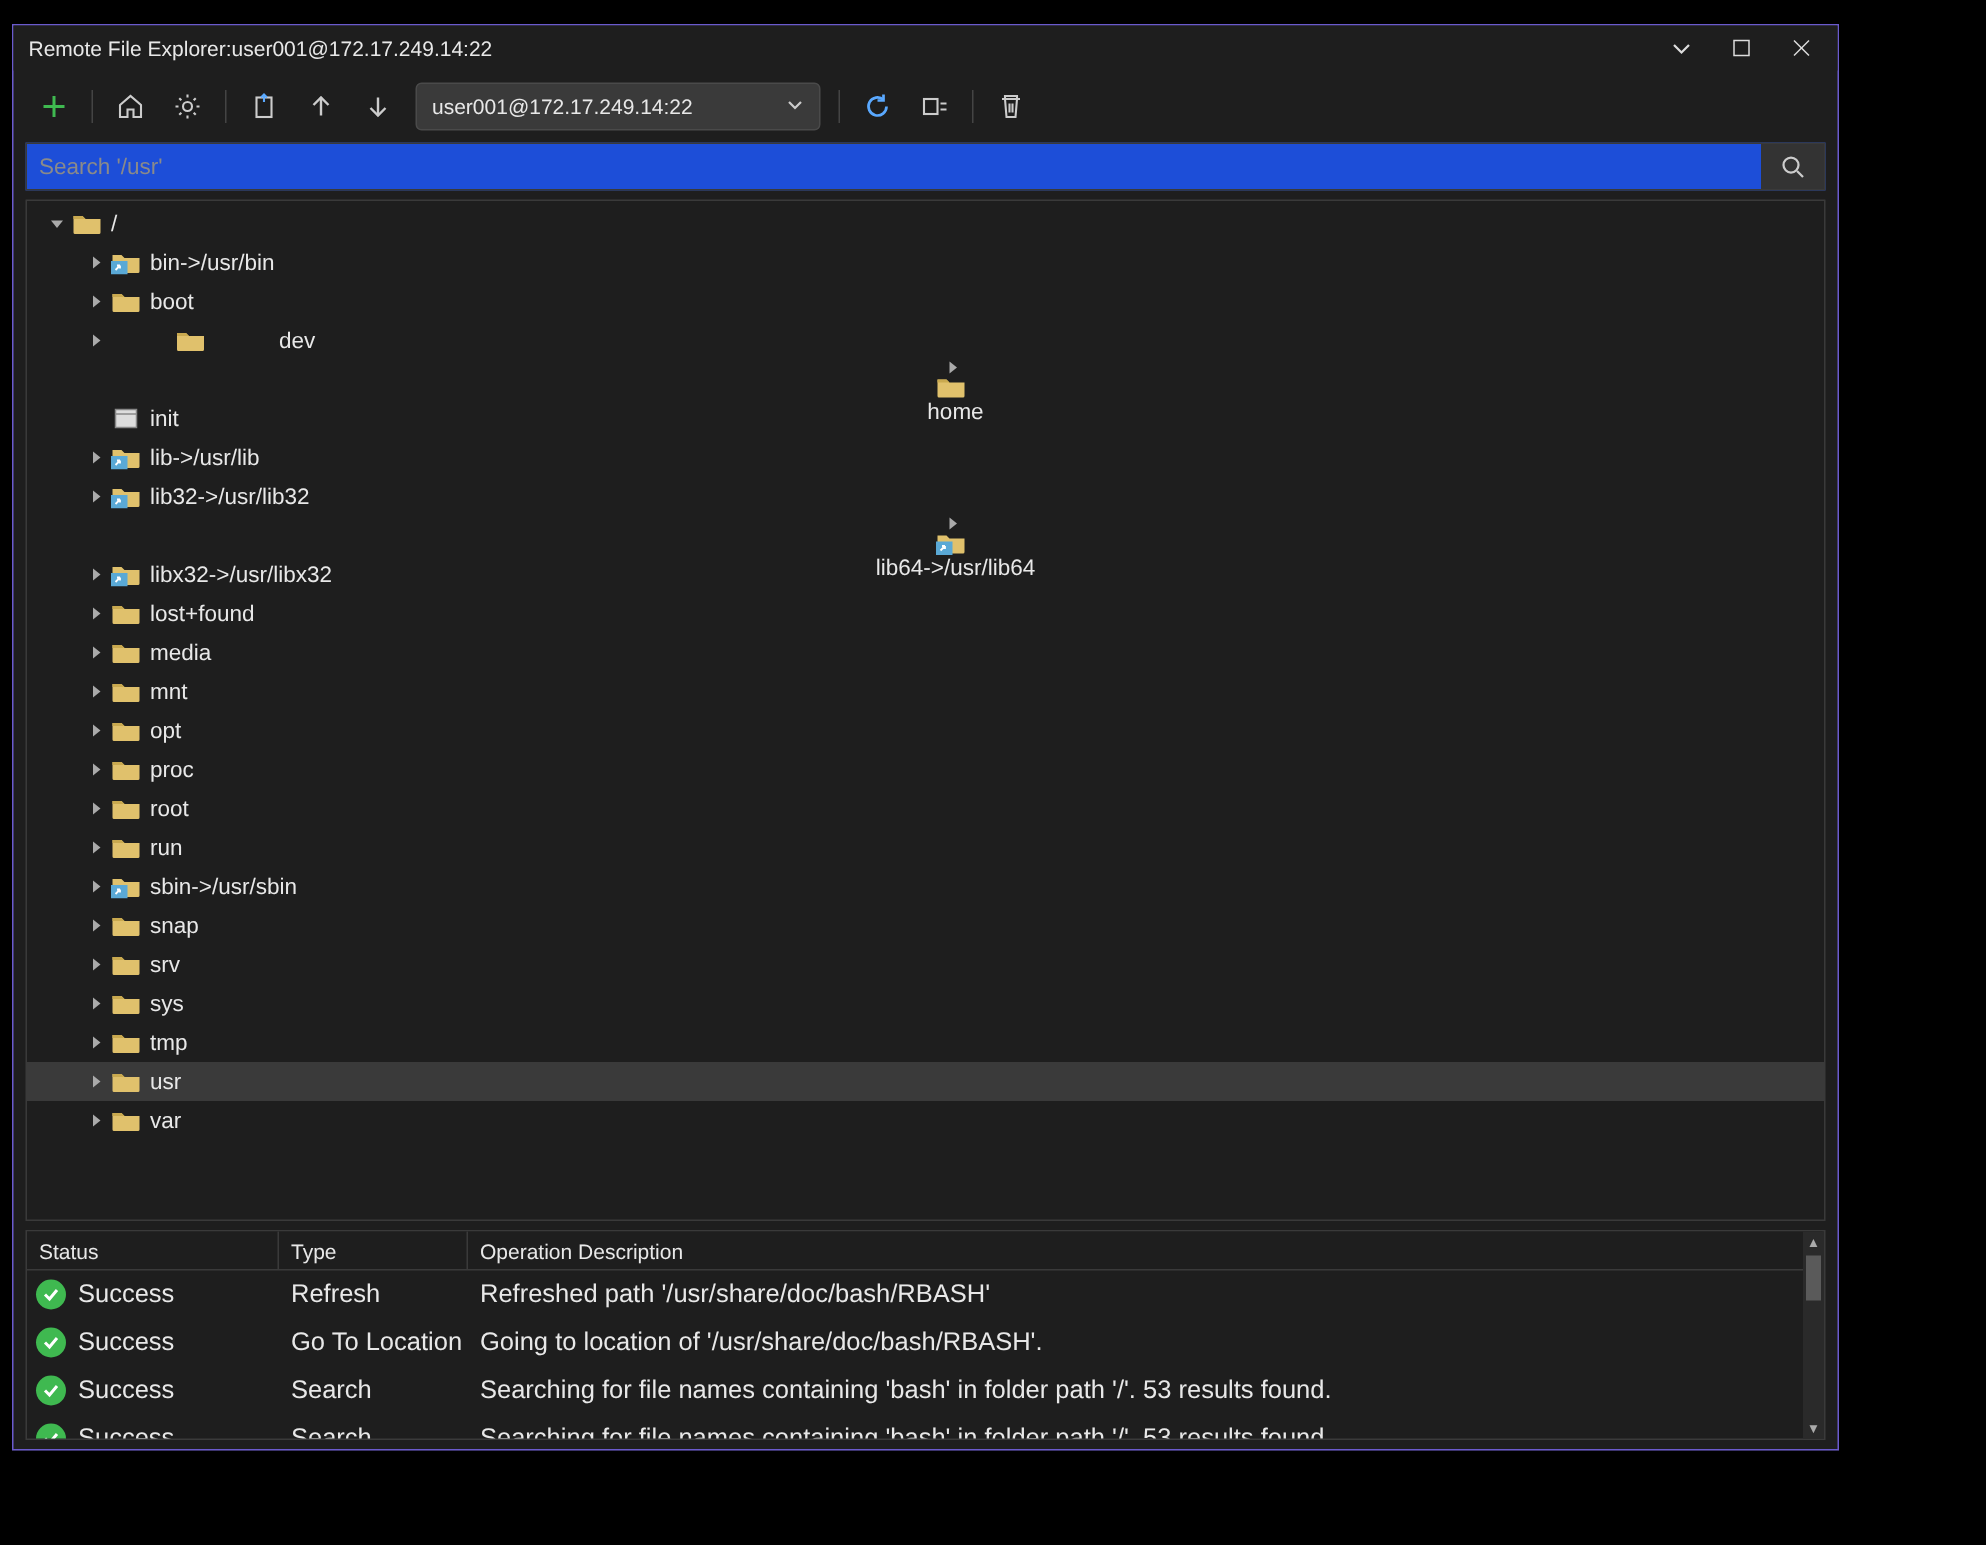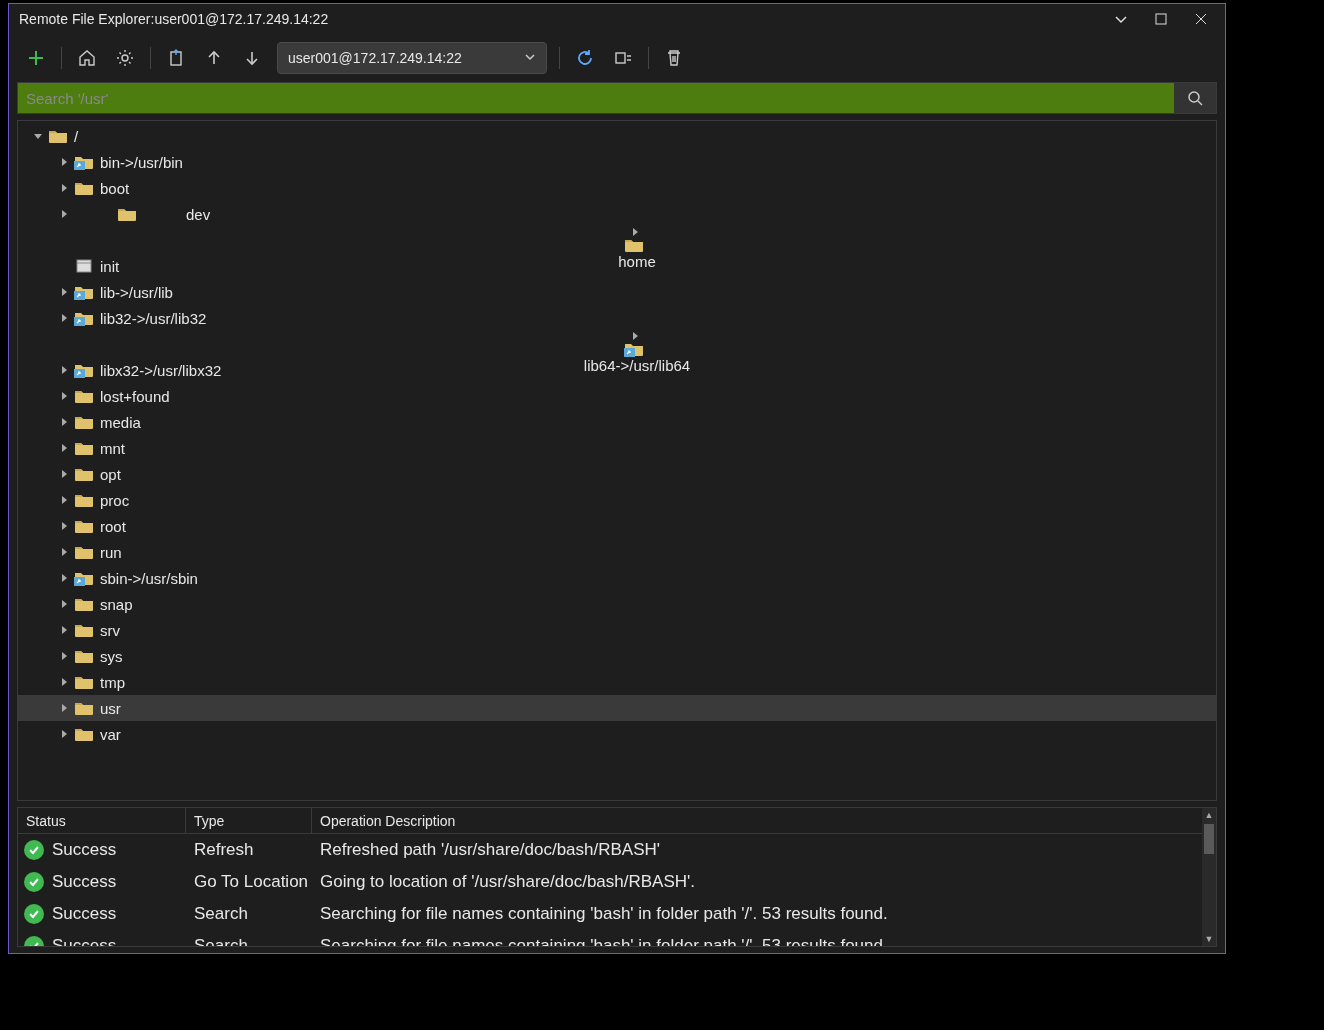--- a/index.html
+++ b/index.html
@@ -5,21 +5,21 @@
   * { box-sizing: border-box; margin: 0; padding: 0; }
   html, body {
     width: 1324px; height: 1030px;
     background: #000;
     font-family: "Segoe UI", Arial, sans-serif;
     color: #ddd;
     overflow: hidden;
   }
   .window {
     position: absolute;
-    left: 8px; top: 3px;
+    left: 8px; top: 16px;
     width: 1218px; height: 951px;
     background: #1e1e1e;
     border: 1px solid #6a5acd;
     display: flex;
     flex-direction: column;
   }
   
   .titlebar {
     height: 30px;
     background: #1e1e1e;
@@ -71,21 +71,21 @@
     font-size: 14px;
     justify-content: space-between;
   }
   .address .chev { color: #ccc; }
   
   .searchbar {
     height: 32px;
     margin: 0 8px 4px 8px;
     display: flex;
     border: 1px solid #3a3a3a;
-    background: #4d7c0f;
+    background: #1d4ed8;
   }
   .searchbar input {
     flex: 1;
     background: transparent;
     border: none;
     outline: none;
     color: #ccc;
     font-size: 15px;
     padding: 0 8px;
   }

